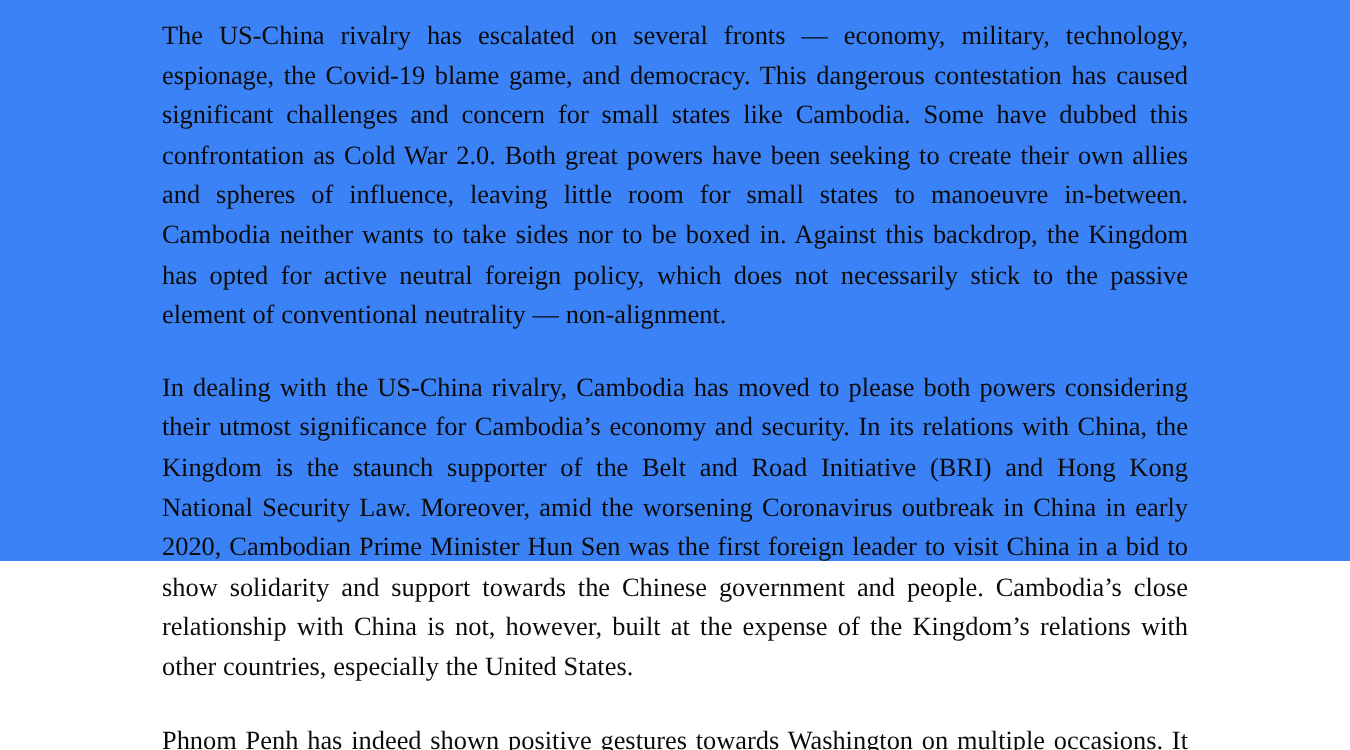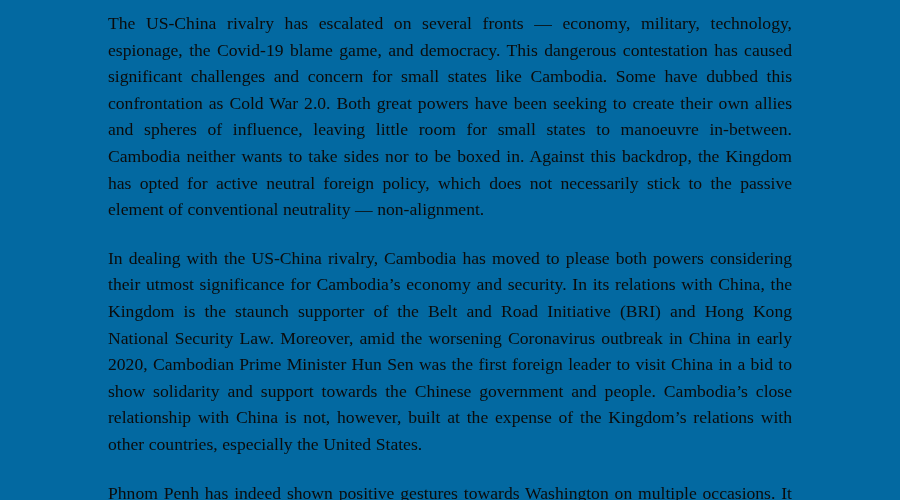--- a/index.html
+++ b/index.html
@@ -9,23 +9,23 @@
   }
   body {
     width: 900px;
     height: 500px;
     overflow: hidden;
     font-family: "Liberation Serif", "DejaVu Serif", serif;
     color: #0b0b0b;
   }
   .page {
     width: 900px;
-    height: 500px;
+    height: 374px;
     position: relative;
-    background: #0369a1;
+    background: #3b82f6;
     box-sizing: border-box;
     padding: 10px 108px 0 108px;
   }
   .doc-body {
     width: 684px;
   }
   p.para {
     margin: 0 0 22px 0;
     font-size: 17.6px;
     line-height: 26.6px;

